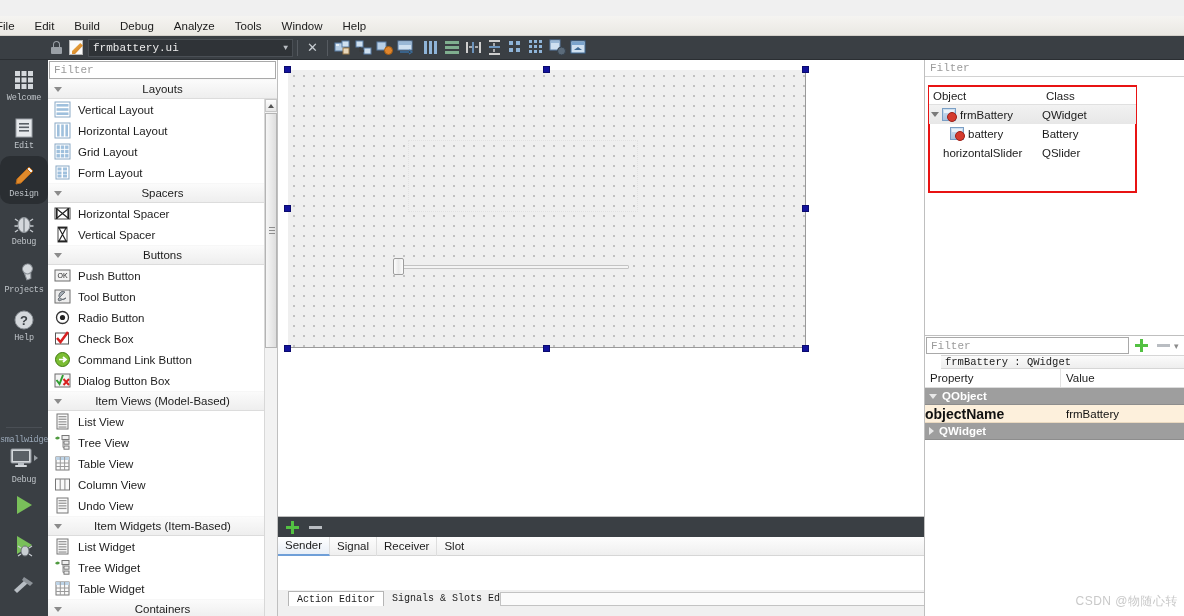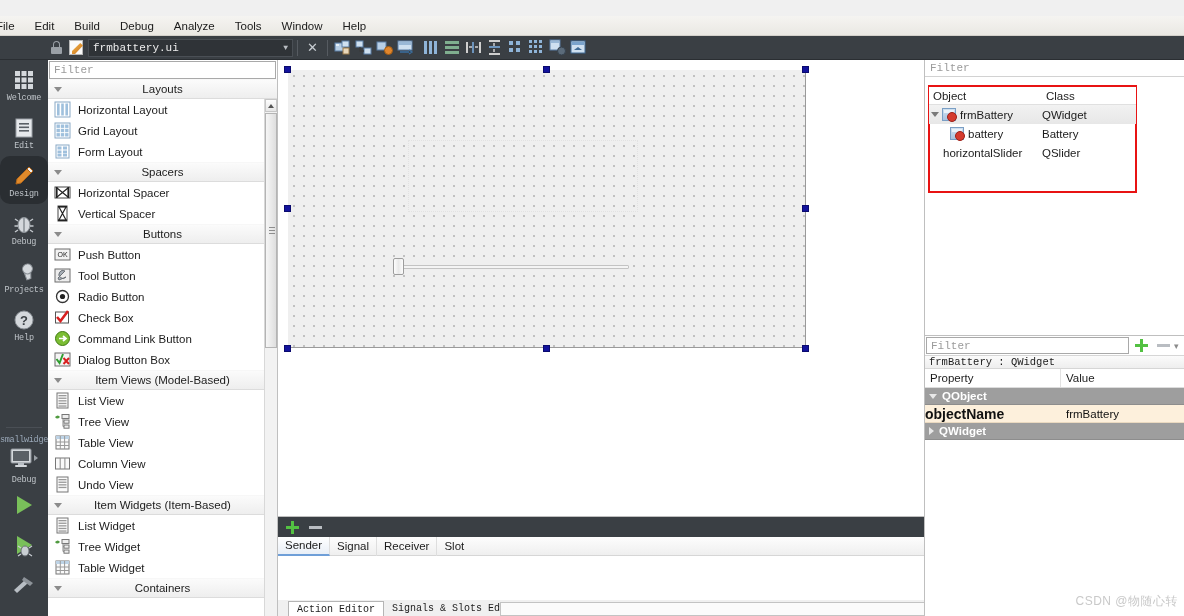--- a/index.html
+++ b/index.html
@@ -192,21 +192,21 @@
     background:#f4f4f4; border:1px solid #c3c3c3; border-radius:1px;
   }
   .slider .handle {
     position:absolute; left:0px; top:2px; width:11px; height:17px;
     background:linear-gradient(to right,#fdfdfd,#e9e9e9,#fdfdfd);
     border:1px solid #9d9d9d; border-radius:2px;
   }
 
   
   .sseditor {
-    position:absolute; left:278px; top:516px; width:647px; height:100px;
+    position:absolute; left:278px; top:516px; width:647px; height:90px;
     background:#ffffff; border-top:1px solid #bfbfbf; border-right:1px solid #bfbfbf;
   }
   .sse-toolbar {
     height:20px; background:#3a3f44; display:flex; align-items:center; padding-left:8px; gap:10px;
   }
   .plus-ico { width:13px; height:13px; position:relative; }
   .plus-ico:before,.plus-ico:after{content:'';position:absolute;background:#53c142;}
   .plus-ico:before{left:5px;top:0;width:3px;height:13px;}
   .plus-ico:after{left:0;top:5px;width:13px;height:3px;}
   .minus-ico { width:13px; height:13px; position:relative; }
@@ -279,21 +279,21 @@
     flex:1; height:17px; margin:1px; border:1px solid #a9a9a9; display:flex; align-items:center;
     padding:0 4px; color:#9b9b9b; font-family:"Liberation Mono", monospace; font-size:11px;
   }
   .pe-add { width:22px; display:flex; align-items:center; justify-content:center; }
   .pe-rem { width:22px; display:flex; align-items:center; justify-content:center; }
   .pe-sort { width:10px; color:#8b8b8b; font-size:9px; }
   .pe-obj {
     height:14px; background:linear-gradient(to bottom,#fbfbfb,#eeeeee);
     border-top:1px solid #d6d6d6; border-bottom:1px solid #d6d6d6;
     display:flex; align-items:center; padding-left:4px;
-    font-family:"Liberation Mono", monospace; font-size:10.5px; color:#1c1c1c;
+    font-family:"Liberation Mono", monospace; font-size:10.5px; color:#1c1c1c;margin-left:16px;
   }
   .pe-head { height:19px; display:flex; background:#fff; border-bottom:1px solid #dcdcdc; }
   .pe-th { font-size:11.5px; color:#1c1c1c; padding-left:5px; display:flex; align-items:center; }
   .pe-th.c1 { width:136px; border-right:1px solid #e2e2e2; }
   .pe-grp {
     height:17px; background:#9e9e9e; display:flex; align-items:center; padding-left:4px;
     color:#ffffff; font-weight:bold; font-size:11.5px; border-bottom:1px solid #8d8d8d;
   }
   .pe-grp .tri-d { width:0;height:0;border-left:4px solid transparent;border-right:4px solid transparent;
                    border-top:5px solid #e8e8e8; margin-right:5px;}
@@ -550,20 +550,33 @@
 
       <div class="wb-cat">
         <span class="arrow"></span>
         <span>Layouts</span>
       </div>
       <div class="wb-row">
         <span class="wico">
           <svg width="17" height="17" viewBox="0 0 17 17">
               <rect x="1" y="1" width="15" height="15" fill="#fff" stroke="#8aa9c6"></rect>
               <g fill="#9fc0dd">
+                <rect x="2.5" y="3" width="12" height="2.6"></rect>
+                <rect x="2.5" y="7.2" width="12" height="2.6"></rect>
+                <rect x="2.5" y="11.4" width="12" height="2.6"></rect>
+              </g>
+            </svg>
+        </span>
+        <span>Vertical Layout</span>
+      </div>
+      <div class="wb-row">
+        <span class="wico">
+          <svg width="17" height="17" viewBox="0 0 17 17">
+              <rect x="1" y="1" width="15" height="15" fill="#fff" stroke="#8aa9c6"></rect>
+              <g fill="#9fc0dd">
                 <rect x="3" y="2.5" width="2.6" height="12"></rect>
                 <rect x="7.2" y="2.5" width="2.6" height="12"></rect>
                 <rect x="11.4" y="2.5" width="2.6" height="12"></rect>
               </g>
             </svg>
         </span>
         <span>Horizontal Layout</span>
       </div>
       <div class="wb-row">
         <span class="wico">

